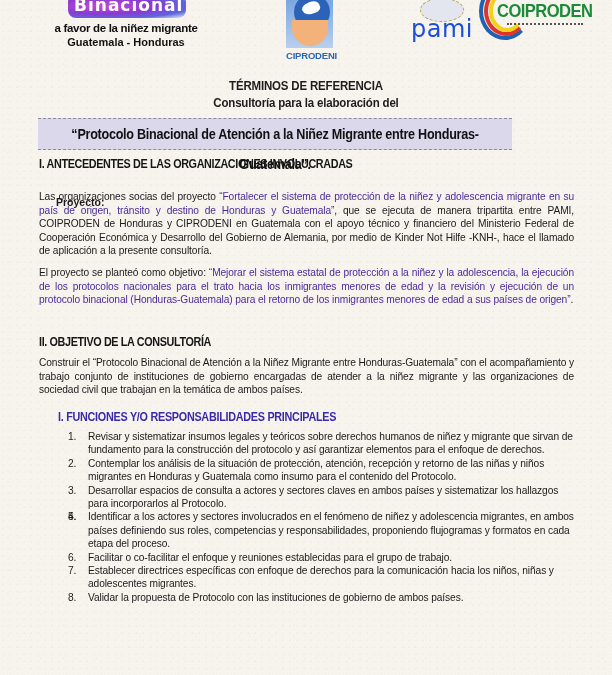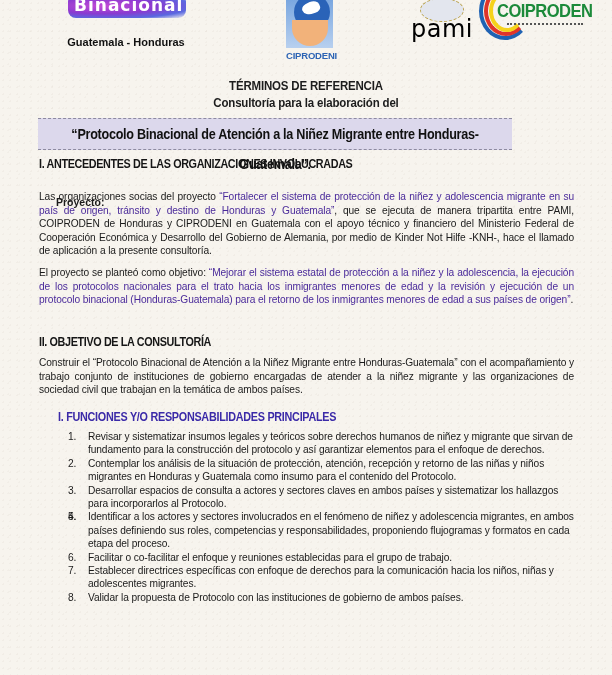--- a/index.html
+++ b/index.html
@@ -36,21 +36,21 @@
     background:linear-gradient(180deg,#7aa7e0 0%, #b8d0ef 100%);
     overflow:hidden;
   }
   .cip-globe { position:absolute; left:8px; top:-6px; width:36px; height:36px; border-radius:50%; background:#2a63b8; }
   .cip-dove { position:absolute; left:16px; top:2px; width:18px; height:12px; background:#fff; border-radius:50% 50% 40% 60%; transform:rotate(-20deg); }
   .cip-hand { position:absolute; left:6px; top:20px; width:36px; height:26px; background:#f2b27a; border-radius:0 0 18px 18px; }
   .cip-label { position:absolute; left:0; top:50px; width:50px; text-align:right; font:bold 9.5px "Liberation Sans", sans-serif; color:#2d64b4; letter-spacing:-0.2px; }
 
   .logo-pami { position:absolute; left:410px; top:0; width:56px; height:44px; }
   .pami-bird { position:absolute; left:10px; top:-2px; width:42px; height:22px; border-radius:50%; background:#e3e6ee; border:1px dashed #b9a14a; }
-  .pami-text { position:absolute; left:1px; top:16px; font:24px "DejaVu Sans", sans-serif; color:#000000; letter-spacing:0.5px; line-height:26px;text-align:right; }
+  .pami-text { position:absolute; left:1px; top:16px; font:24px "DejaVu Sans", sans-serif; color:#1d4ed8; letter-spacing:0.5px; line-height:26px;text-align:right; }
 
   .logo-coiproden { position:absolute; left:477px; top:0; width:110px; height:40px; }
   .coi-arc1 { position:absolute; left:2px; top:-18px; width:44px; height:50px; border-radius:50%; border:4px solid #1f62b3; border-right-color:transparent; border-top-color:transparent; }
   .coi-arc2 { position:absolute; left:7px; top:-14px; width:36px; height:42px; border-radius:50%; border:4px solid #e0342a; border-right-color:transparent; border-top-color:transparent; }
   .coi-arc3 { position:absolute; left:12px; top:-10px; width:28px; height:34px; border-radius:50%; border:4px solid #f5d21a; border-right-color:transparent; border-top-color:transparent; }
   .coi-text { position:absolute; left:20px; top:1px; font:bold 18px "Liberation Sans", sans-serif; color:#1c8a3a; letter-spacing:-0.6px; transform:scaleX(0.92); transform-origin:left; }
   .coi-sub { position:absolute; left:30px; top:23px; width:76px; height:2px; border-top:2px dotted #555; }
 
   .center-heads { position:absolute; left:0; width:612px; text-align:center; }
   .h-tor { top:79px; font:bold 12.5px "Liberation Sans", sans-serif; letter-spacing:-0.2px; transform:scaleX(0.92); }
@@ -73,20 +73,21 @@
   .flist li { position:relative; padding-left:20px; font:10.2px "Liberation Sans", sans-serif; line-height:13.4px; color:#1a1a1a; letter-spacing:-0.1px; }
   .flist li .num { position:absolute; left:0; top:0; }
 </style>
 </head>
 <body>
 
 <div class="logos">
   <div class="logo-binacional">
     <div class="bin-banner"></div>
     <div class="bin-title">Binacional</div>
+    <div class="bin-sub1">a favor de la niñez migrante</div>
     <div class="bin-sub2">Guatemala - Honduras</div>
   </div>
 
   <div class="logo-ciprodeni">
     <div class="cip-box">
       <div class="cip-globe"></div>
       <div class="cip-dove"></div>
       <div class="cip-hand"></div>
     </div>
     <div class="cip-label">CIPRODENI</div>

